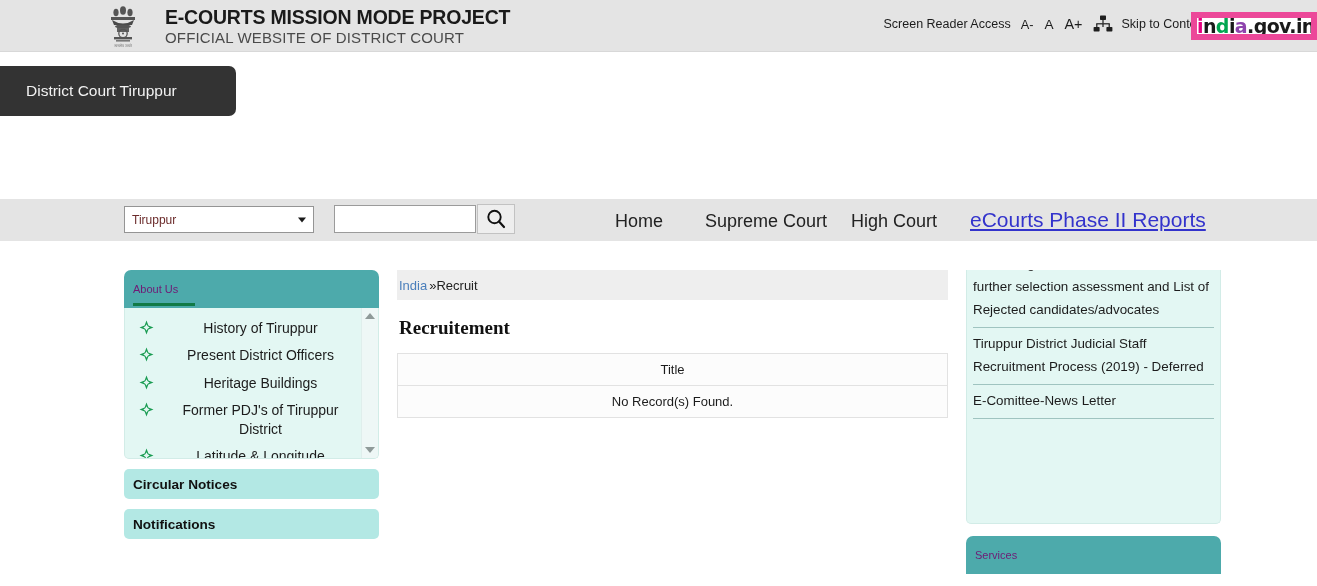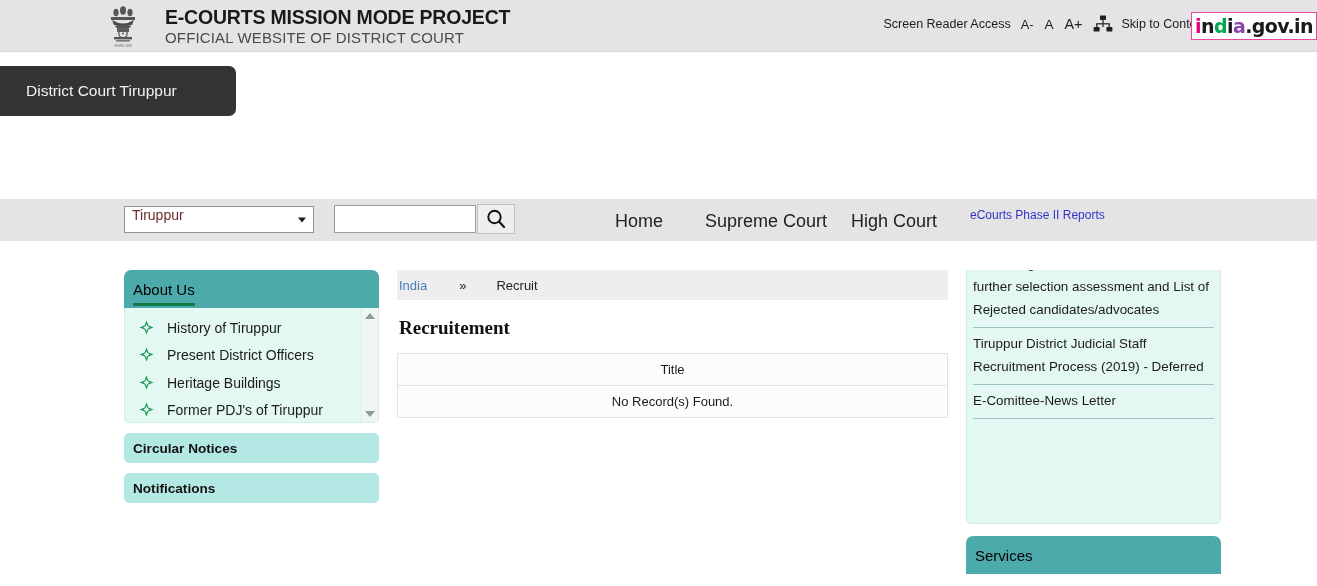--- a/index.html
+++ b/index.html
@@ -65,24 +65,24 @@
   }
   .fontsize-btn.mid { font-size: 13.6px; }
   .fontsize-btn.big { font-size: 14.4px; }
   .sitemap-ico { width: 20px; height: 18px; display:block; cursor:pointer; }
 
   #india-logo {
     position: absolute;
     right: 0px; top: 12px;
     width: 126px; height: 28px;
     background: #ffffff;
-    border: 1px solid #ec4899;
-    display: flex;
-    align-items: center;
-    justify-content: center;
+    border: 6px solid #ec4899;
+    display: flex;
+    align-items: center;
+    justify-content: flex-start;
     overflow: hidden;
     cursor: pointer;
   }
   .ind-wrap { position: relative; line-height: 1; }
   .ind-tag {
     position: absolute;
     top: -8px; left: 33px;
     font-size: 4.6px;
     color: #333;
     white-space: nowrap;
@@ -124,24 +124,25 @@
     width: 100%;
     height: 42px;
     background: #e4e4e4;
   }
   #district-select {
     position: absolute;
     left: 124px; top: 7px;
     width: 190px; height: 27px;
     background: #ffffff;
     border: 1px solid #949494;
-    font-size: 14px;
+    font-size: 12px;
     color: #6b2b2b;
     padding: 0 20px 0 7px;
     display: flex;
+    align-items: center;
     cursor: pointer;
   }
   #district-select .caret {
     position: absolute;
     right: 7px; top: 50%;
     transform: translateY(-50%);
     width: 0; height: 0;
     border-left: 4px solid transparent;
     border-right: 4px solid transparent;
     border-top: 5px solid #1a1a1a;
@@ -174,22 +175,23 @@
     font-size: 18px;
     color: #222222;
     cursor: pointer;
     white-space: nowrap;
   }
   #nav-home { left: 615px; }
   #nav-supreme { left: 705px; }
   #nav-high { left: 851px; }
   #nav-ecourts {
     left: 970px; top: 9px;
-    font-size: 12px;
+    font-size: 21px;
     color: #3333cc;
+    text-decoration: underline;
   }
 
   
   #page-body {
     position: absolute;
     left: 0; top: 241px;
     width: 100%; height: 345px;
     background: #ffffff;
   }
 
@@ -203,38 +205,39 @@
     background: #4daaab;
     border-top-left-radius: 7px;
     border-top-right-radius: 7px;
     height: 38px;
     display: flex;
     align-items: center;
     padding-left: 9px;
     position: relative;
   }
   .panel-head .ph-title {
-    font-size: 15px;
-    color: #000000;
+    font-size: 11px;
+    color: #701a75;
   }
   .panel-head .ph-underline {
     position: absolute;
     left: 9px; bottom: 2px;
     width: 62px; height: 3px;
     background: #117a46;
   }
   #aboutus-body {
     position: relative;
-    height: 115px;
+    height: 151px;
     background: #e3f7f3;
     border: 1px solid #d2ece7;
     border-top: none;
     border-bottom-left-radius: 5px;
     border-bottom-right-radius: 5px;
     overflow: hidden;
+    text-align: center;
   }
   #aboutus-list {
     list-style: none;
     margin: 0;
     padding: 11px 24px 0 14px;
   }
   #aboutus-list li {
     position: relative;
     padding-left: 28px;
     margin-bottom: 9px;
@@ -287,21 +290,20 @@
     width: 551px;
   }
   #breadcrumb {
     height: 30px;
     background: #eeeeee;
     display: flex;
     align-items: center;
     padding-left: 2px;
     font-size: 13px;
     color: #222;
-    gap: 30px;
   }
   #breadcrumb .bc-home {
     color: #4a7ebb;
     cursor: pointer;
     margin-right: 2px;
   }
   #breadcrumb .bc-current { color: #222222; }
   #page-title {
     margin: 17px 0 14px 2px;
     font-size: 19px;
@@ -470,20 +472,27 @@
           </svg>
           <span>Heritage Buildings</span>
         </li>
         <li>
           <svg class="diamond-ico" viewBox="0 0 15 15">
             <path d="M7.5 0.5 L9.4 5.6 L14.5 7.5 L9.4 9.4 L7.5 14.5 L5.6 9.4 L0.5 7.5 L5.6 5.6 Z" fill="#1a9c52"></path>
             <path d="M7.5 4.3 L8.7 6.3 L10.7 7.5 L8.7 8.7 L7.5 10.7 L6.3 8.7 L4.3 7.5 L6.3 6.3 Z" fill="#e3f7f3"></path>
           </svg>
           <span>Former PDJ's of Tiruppur District</span>
         </li>
+        <li>
+          <svg class="diamond-ico" viewBox="0 0 15 15">
+            <path d="M7.5 0.5 L9.4 5.6 L14.5 7.5 L9.4 9.4 L7.5 14.5 L5.6 9.4 L0.5 7.5 L5.6 5.6 Z" fill="#1a9c52"></path>
+            <path d="M7.5 4.3 L8.7 6.3 L10.7 7.5 L8.7 8.7 L7.5 10.7 L6.3 8.7 L4.3 7.5 L6.3 6.3 Z" fill="#e3f7f3"></path>
+          </svg>
+          <span>Latitude &amp; Longitude</span>
+        </li>
       </ul>
 
       <div id="aboutus-scrollbar">
         <span class="sb-arrow up"></span>
         <span class="sb-arrow down"></span>
       </div>
     </div>
 
     <div class="side-bar-item">
       <span>Circular Notices</span>

